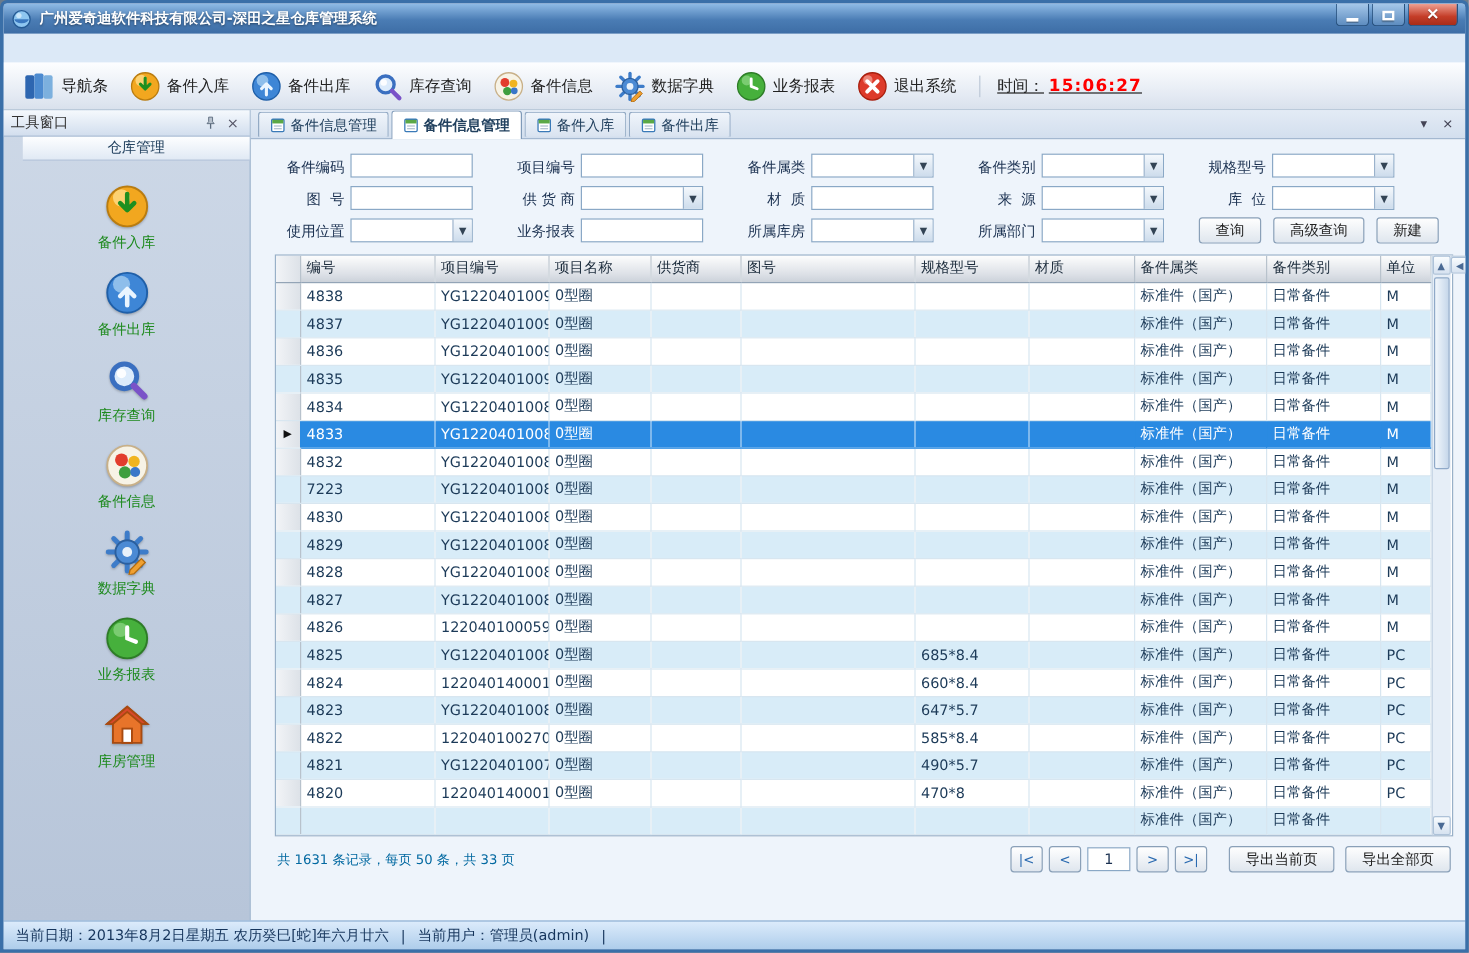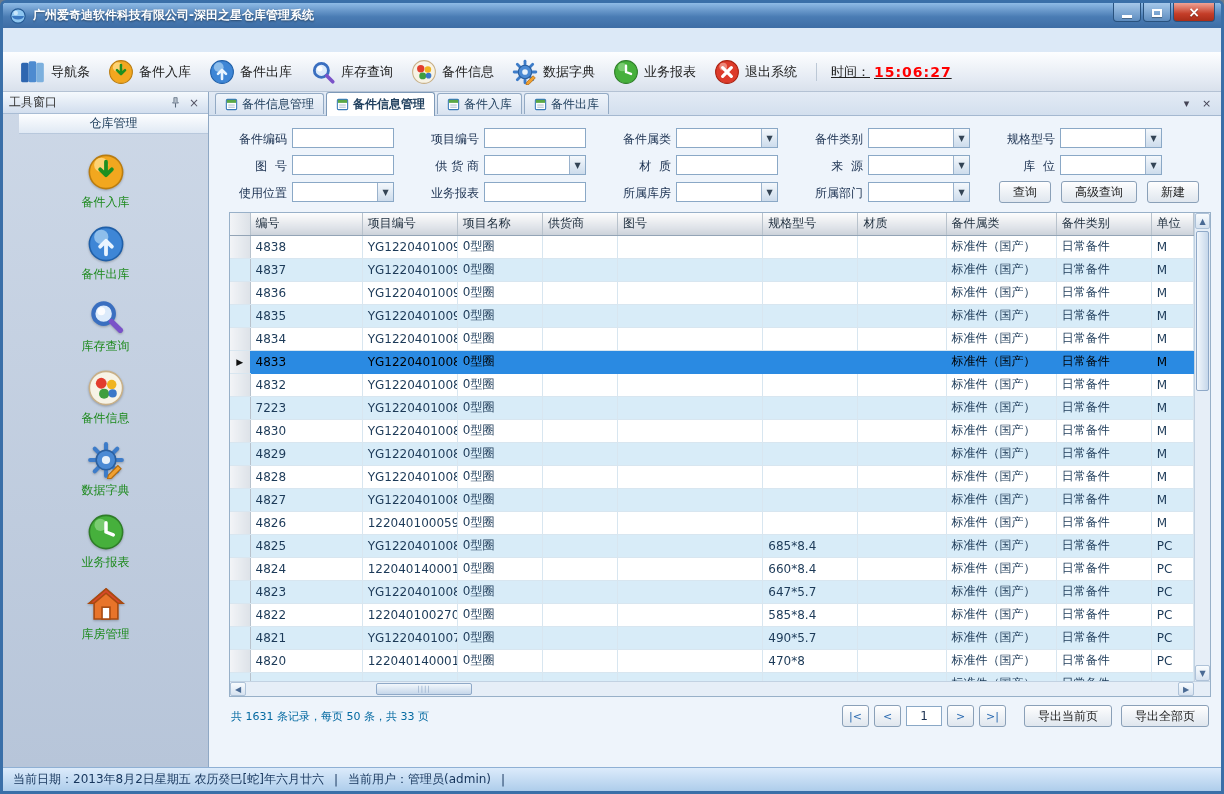--- a/index.html
+++ b/index.html
@@ -60,28 +60,28 @@
   .form-cell{display:flex;align-items:flex-end;width:192px;flex:0 0 auto;}
   .form-label{width:58px;text-align:right;margin-right:5px;color:#1a3050;white-space:pre;flex:0 0 auto;}
   .form-input{width:102px;height:20px;border:1px solid #8aa8c6;background:#fff;padding:0 3px;font:inherit;color:#1a3050;}
   .form-select{width:102px;height:20px;border:1px solid #8aa8c6;background:#fff;display:flex;align-items:stretch;cursor:default;}
   .sel-val{flex:1;}
   .sel-arrow{width:16px;background:linear-gradient(#f4f8fc,#cddcec);border-left:1px solid #9ab2cc;display:flex;align-items:center;justify-content:center;color:#345;font-size:8px;}
   .form-buttons{display:flex;gap:10px;margin-left:2px;}
   .btn{height:22px;padding:0 13px;border:1px solid #8aa0b8;border-radius:3px;background:linear-gradient(#fefefe,#dfe6ee);font:inherit;color:#222;white-space:nowrap;cursor:default;}
 
   
-  .table-area{margin:0 10px 0 20px;height:485px;flex:0 0 auto;border:1px solid #98b0c8;background:#fff;display:flex;flex-direction:column;}
+  .table-area{margin:0 10px 0 20px;height:485px;flex:0 0 auto;border:1px solid #98b0c8;background:#fff;display:flex;flex-direction:row;}
   .table-main{display:flex;flex:1;min-height:0;}
   .table-clip{flex:1;overflow:hidden;min-width:0;}
   table{border-collapse:collapse;table-layout:fixed;width:100%;}
   th{height:22px;background:linear-gradient(#fdfdfd,#dde1e7 70%,#ccd2da);border-right:1px solid #b8c2cc;border-bottom:1px solid #93a4b6;font-weight:normal;color:#1c2c3c;text-align:left;padding:0 5px;overflow:hidden;white-space:nowrap;cursor:default;}
   td{height:23px;border-right:1px solid #d8e6f0;border-bottom:1px solid #d8e6f0;padding:0 5px;color:#1c3a58;overflow:hidden;white-space:nowrap;background:#fff;cursor:default;}
   tr.odd td{background:#d8ecf8;}
-  tr.selected td{background:#2a8ae2;color:#000000;border-color:#2a8ae2;}
+  tr.selected td{background:#2a8ae2;color:#ffffff;border-color:#2a8ae2;}
   td.sel-cell, th.sel-cell{background:linear-gradient(90deg,#f2f4f7,#dde2e8);border-right:1px solid #b8c2cc;text-align:center;padding:0;color:#222;font-size:9px;}
   tr.selected td.sel-cell{background:linear-gradient(90deg,#f2f4f7,#dde2e8);color:#111;border-bottom-color:#d8e6f0;}
 
   
   .vscroll{width:16px;flex:0 0 auto;background:#e6eef7;border-left:1px solid #c2d2e2;display:flex;flex-direction:column;}
   .vs-btn,.hs-btn{flex:0 0 auto;display:flex;align-items:center;justify-content:center;color:#4a6a94;font-size:8px;background:linear-gradient(#f9fcfe,#d6e2f0);border:1px solid #aec2d8;border-radius:2px;cursor:default;}
   .vs-btn{height:16px;}
   .hs-btn{width:16px;}
   .vs-track{flex:1;position:relative;}
   .vs-thumb{position:absolute;top:2px;left:1px;right:1px;height:160px;background:linear-gradient(90deg,#f2f7fc,#c6d7ea);border:1px solid #8fa9c8;border-radius:2px;}

